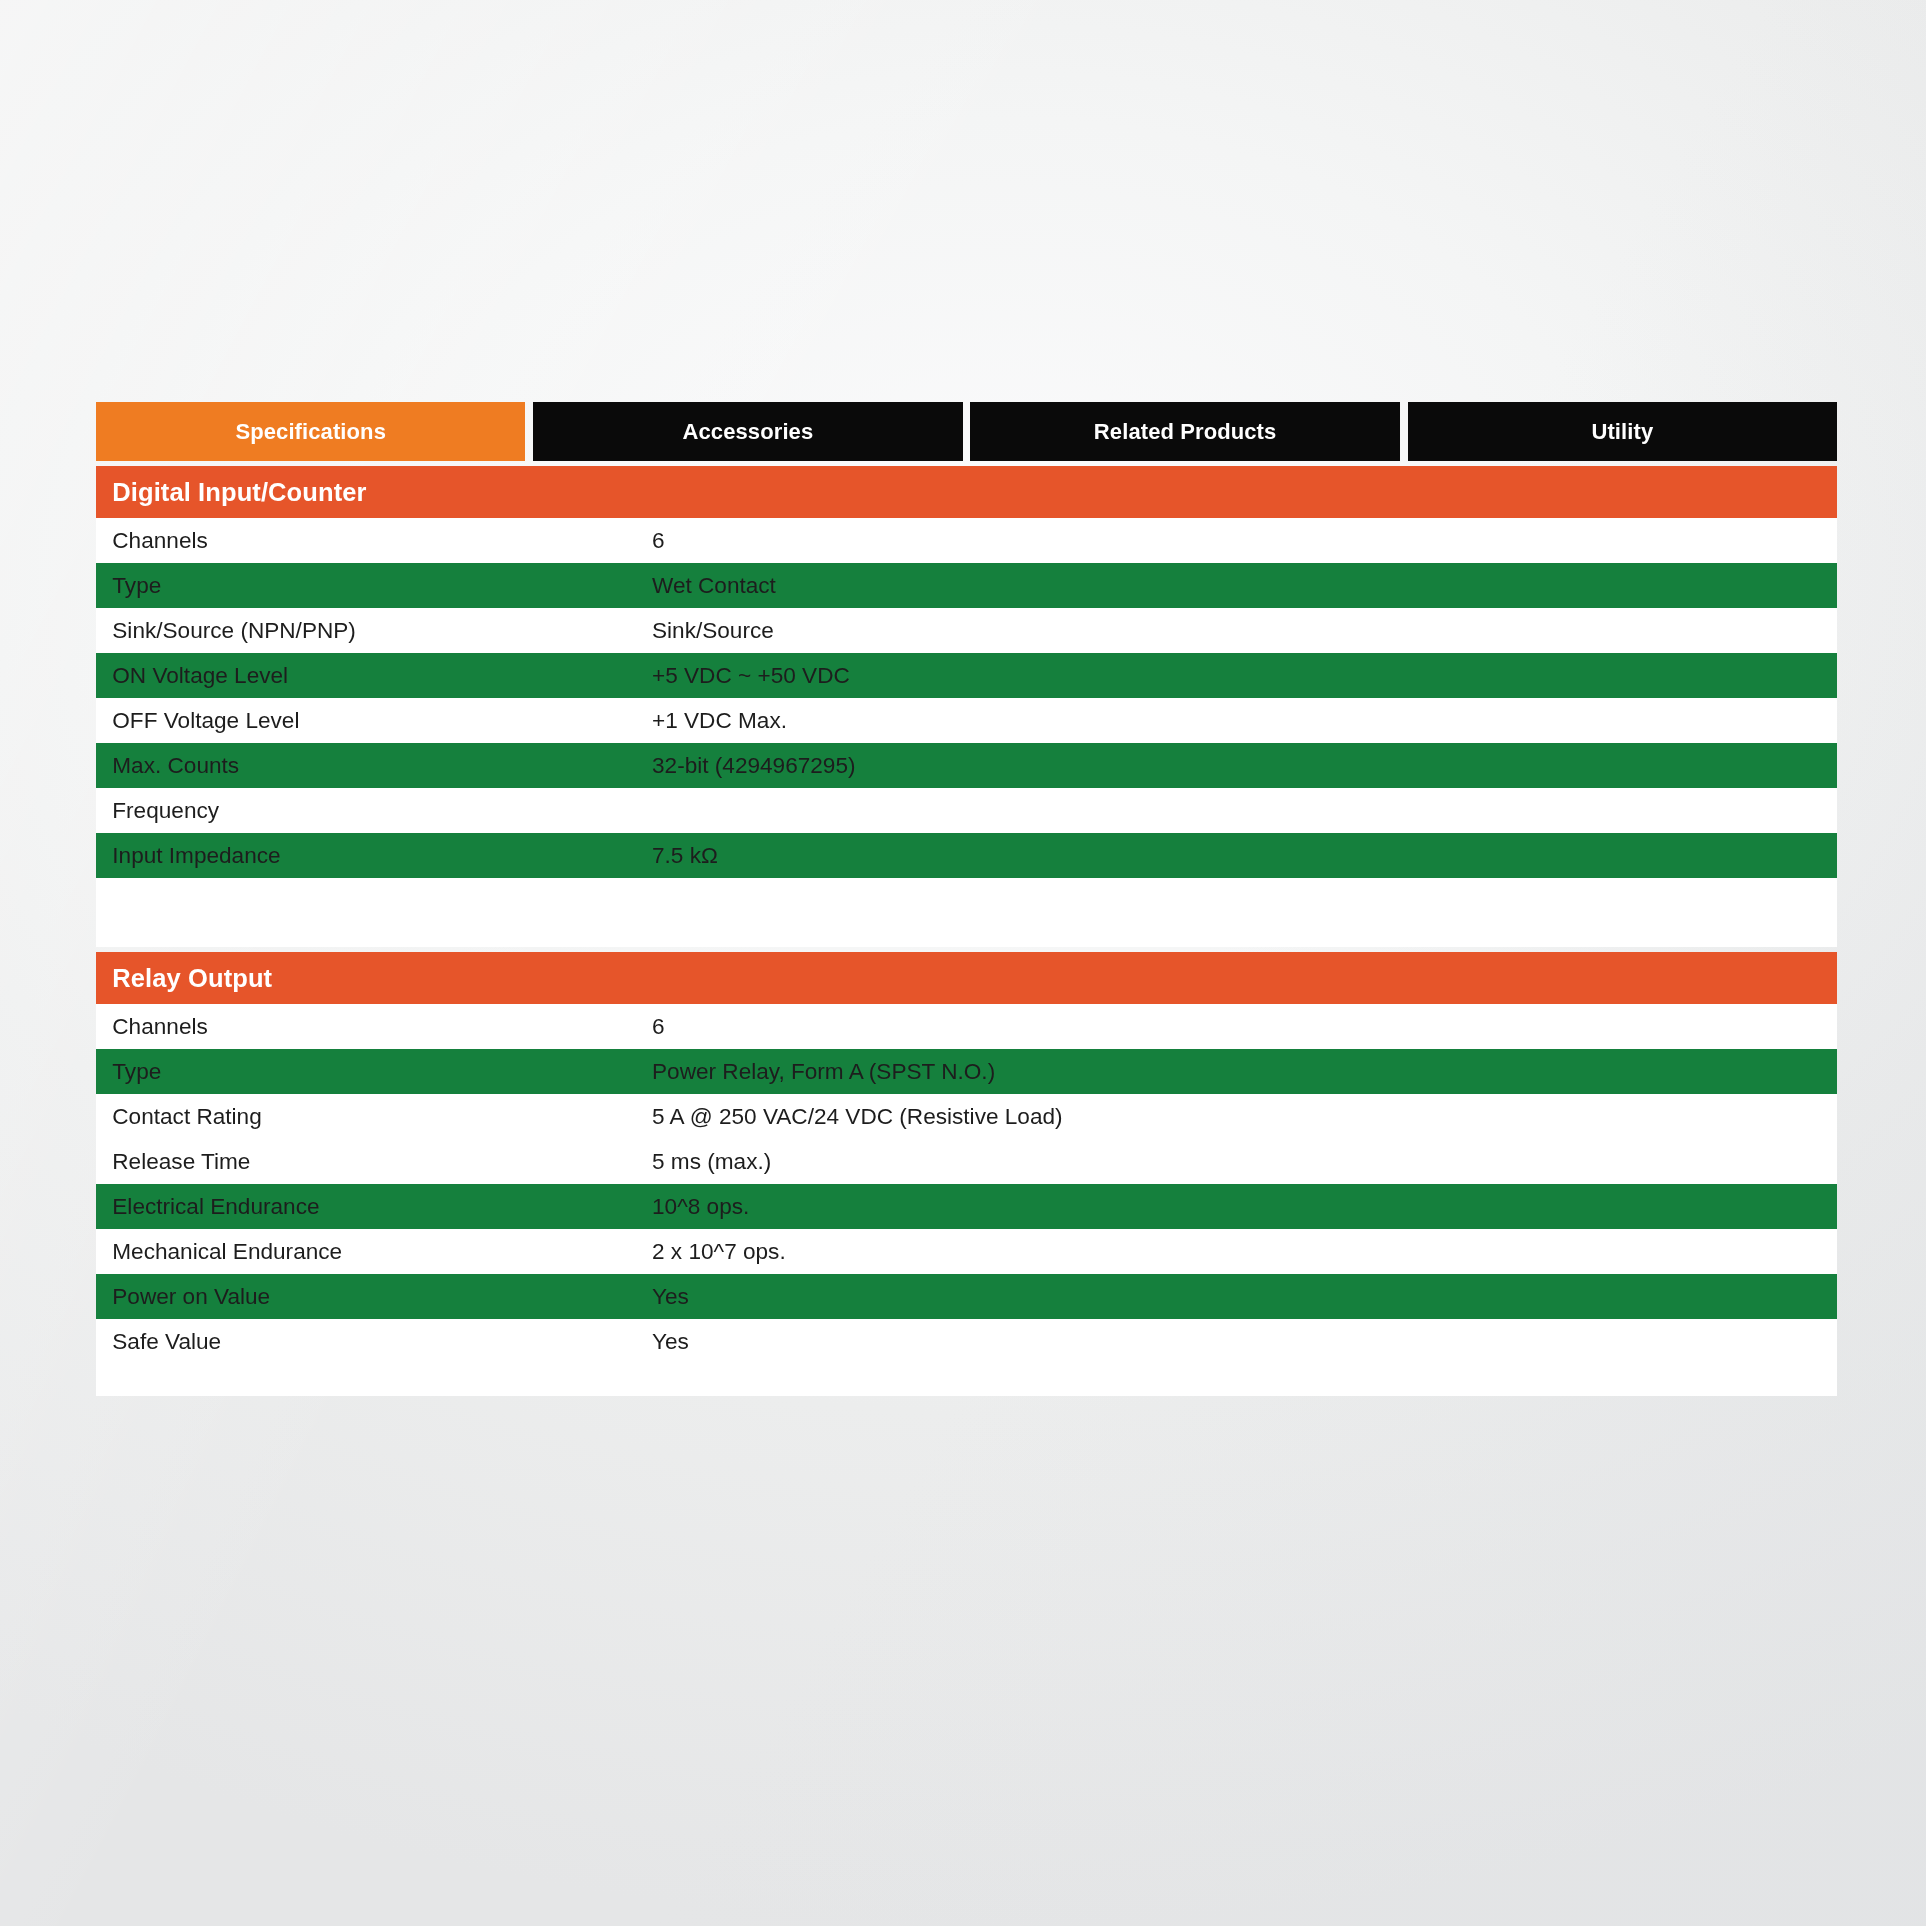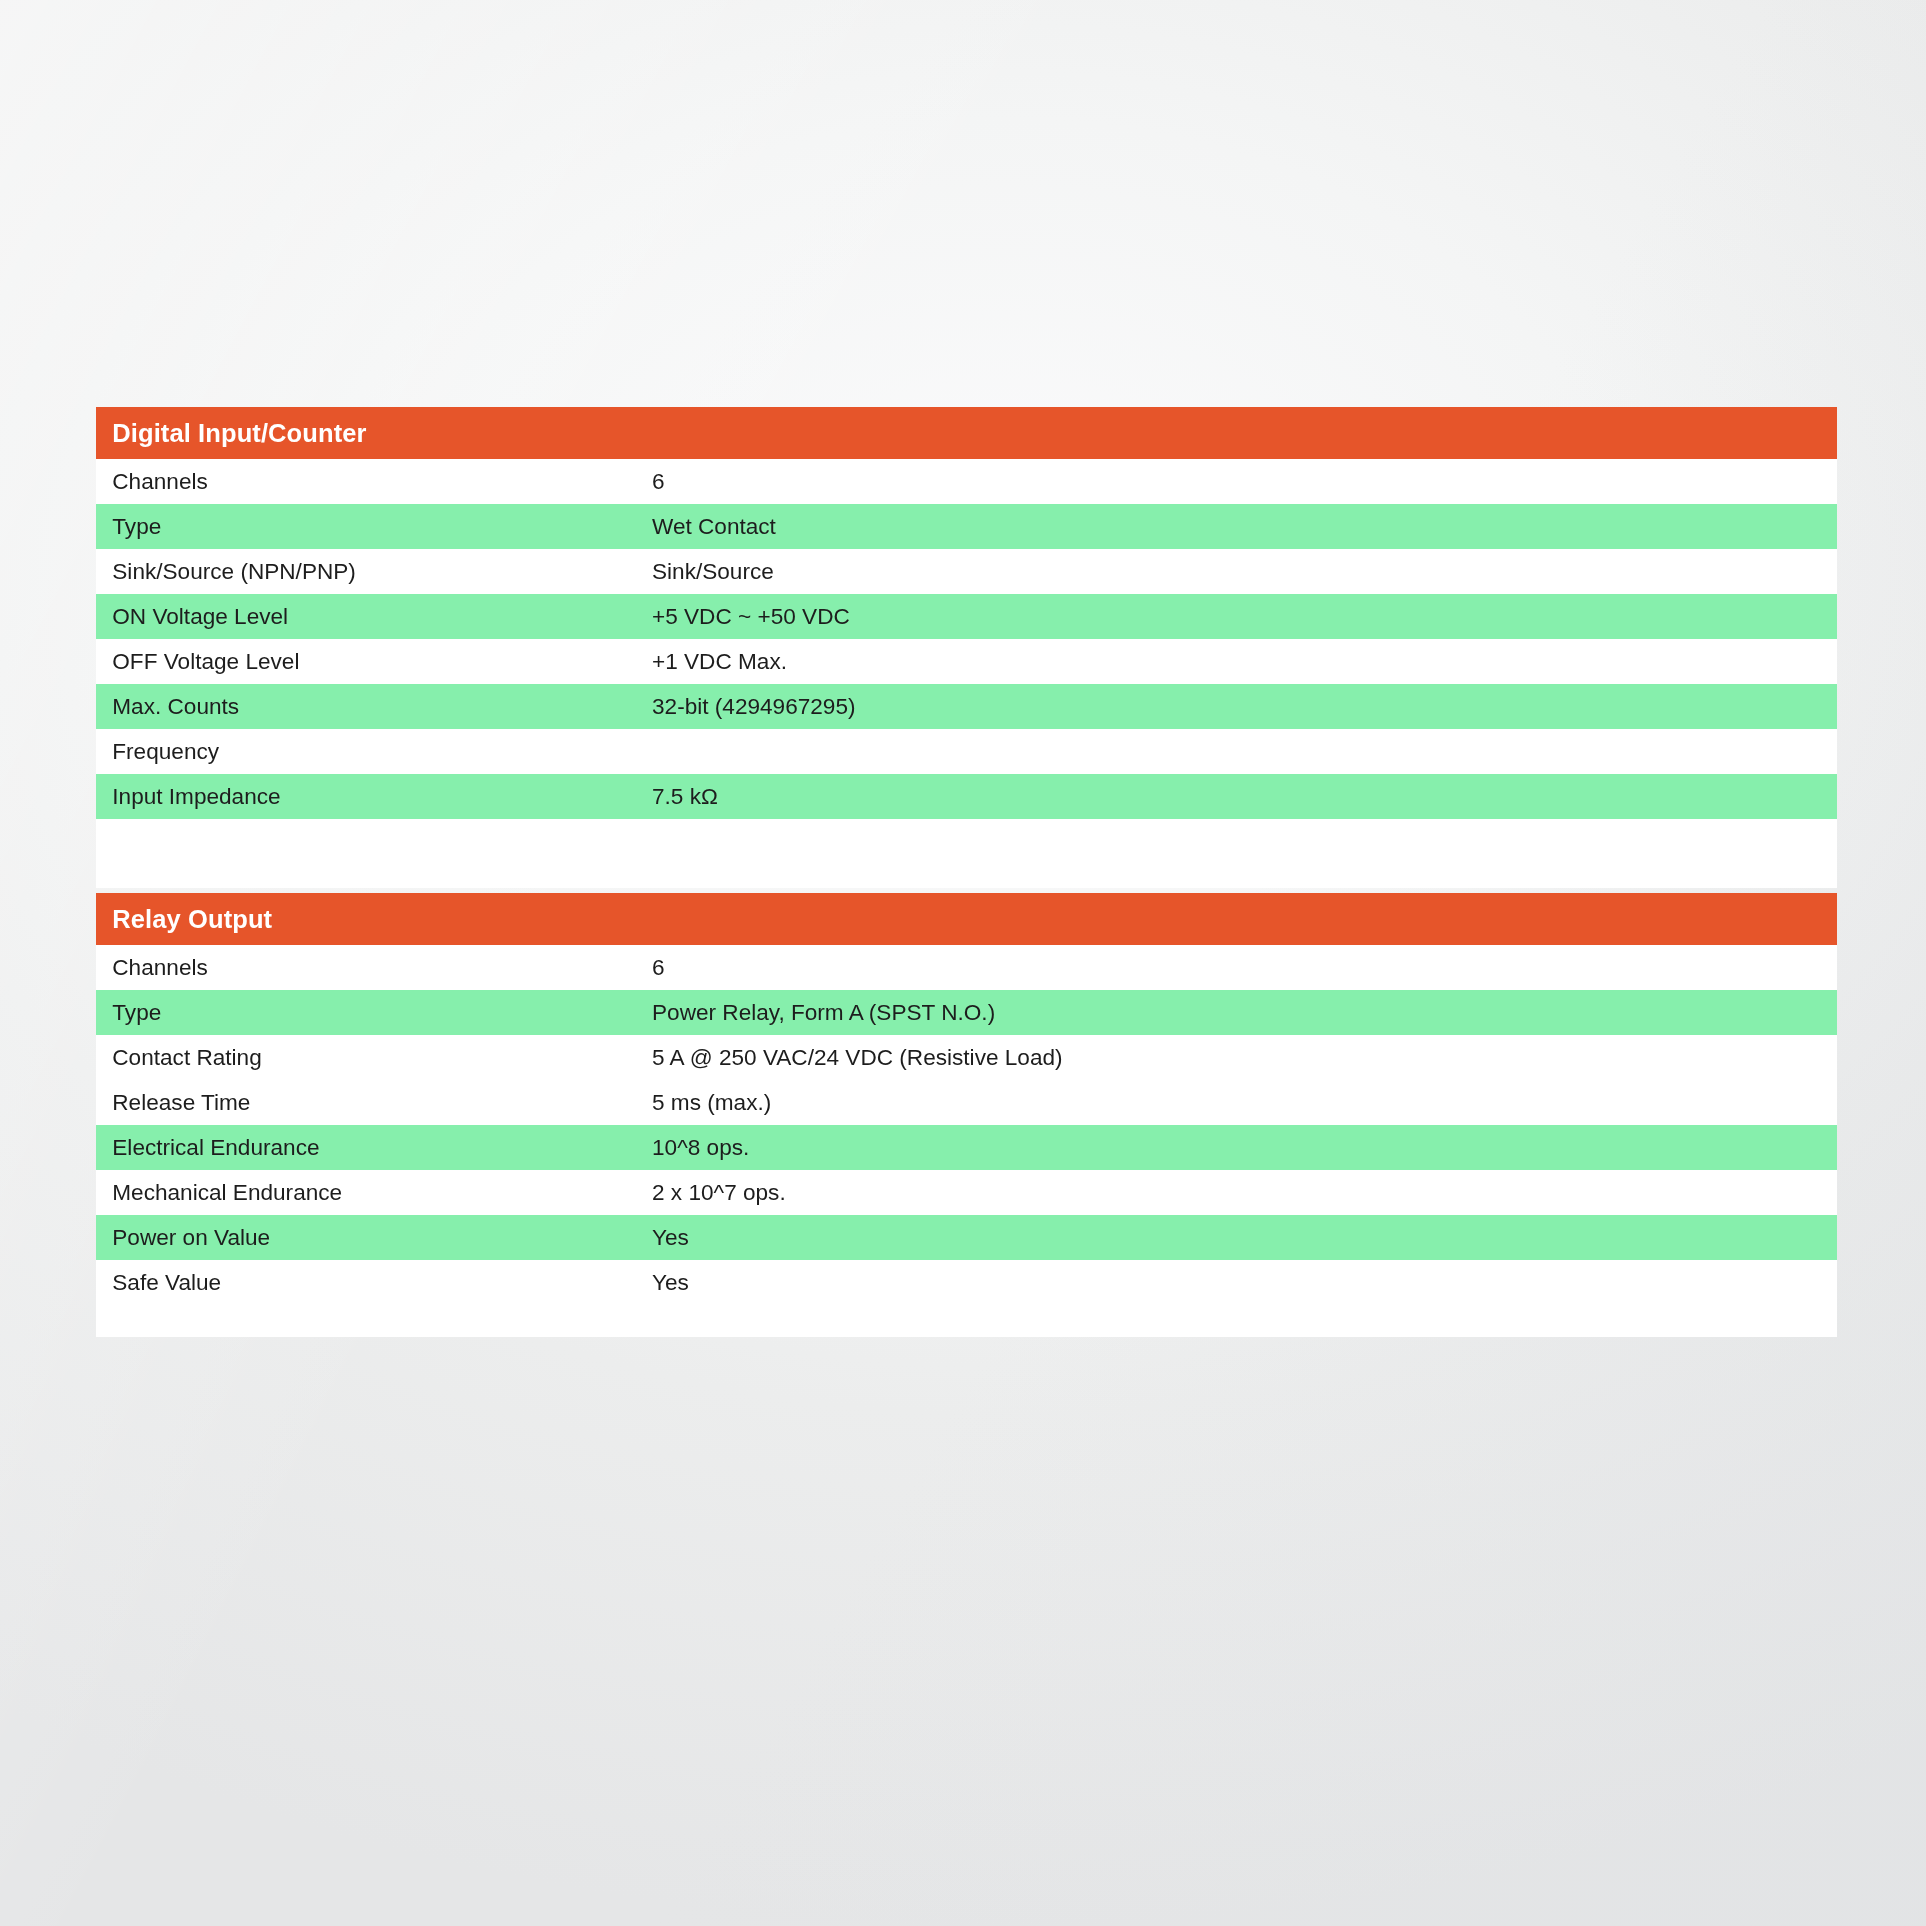--- a/index.html
+++ b/index.html
@@ -81,21 +81,21 @@
   .rows {
     background: #ffffff;
   }
   .row {
     display: flex;
     align-items: center;
     height: 45px;
     background: #ffffff;
   }
   .row.alt {
-    background: #86efac;
+    background: #15803d;
   }
   .row .label {
     width: 556px;
     flex: 0 0 556px;
     padding-left: 16.3px;
     box-sizing: border-box;
     font-size: 22.6px;
     color: #1d1d1d;
   }
   .row .value {
@@ -108,20 +108,34 @@
     background: #ffffff;
   }
 </style>
 </head>
 <body>
 
 <div id="backdrop"></div>
 
 <div id="page">
 
+  <div class="tabs" id="tab-bar">
+      <div class="tab active">
+        <span>Specifications</span>
+      </div>
+      <div class="tab">
+        <span>Accessories</span>
+      </div>
+      <div class="tab">
+        <span>Related Products</span>
+      </div>
+      <div class="tab">
+        <span>Utility</span>
+      </div>
+    </div>
 
   <div id="sections-container">
       <div class="section">
         <div class="section-header">Digital Input/Counter</div>
         <div class="rows">
           <div class="row">
             <div class="label">Channels</div>
             <div class="value">6</div>
           </div>
           <div class="row alt">

